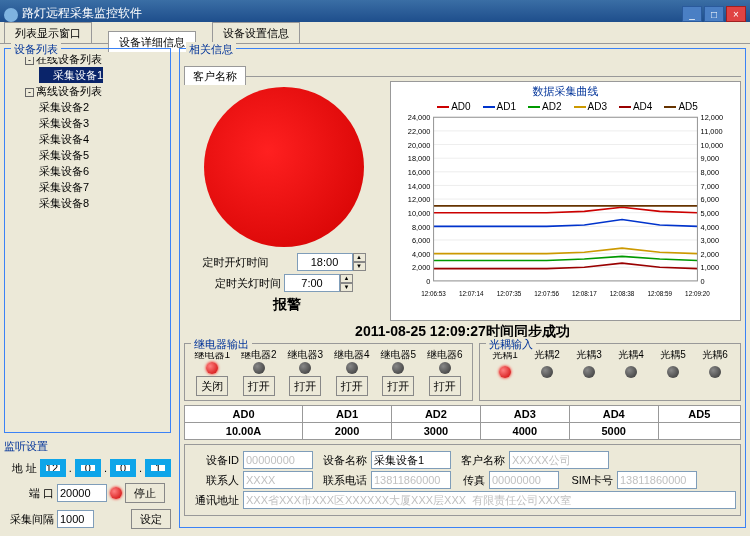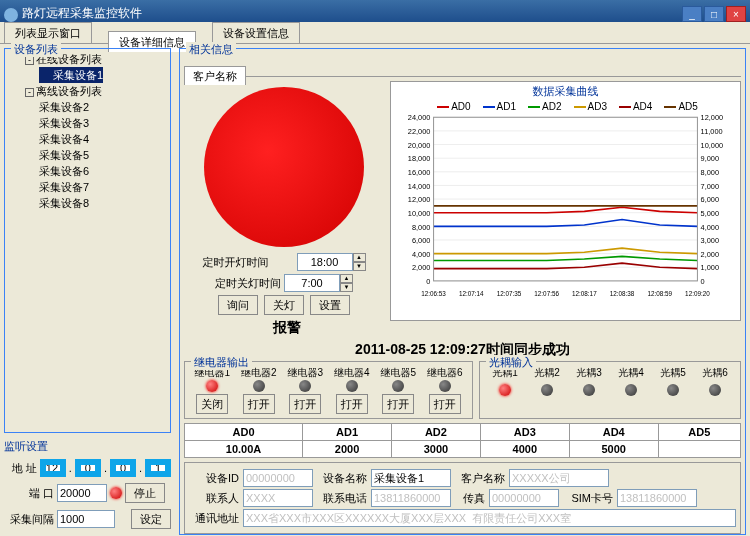--- a/index.html
+++ b/index.html
@@ -106,21 +106,21 @@
       <input class="ipcell" value="1" style="">
     </div>
     <div class="formrow">
       <label>端    口</label>
       <input class="txt" style="width: 50px;" value="20000">
       <span class="led red"></span>
       <button class="btn">停止</button>
     </div>
     <div class="formrow">
       <label>采集间隔</label>
-      <input class="txt" style="width: 58px;" value="1000">
+      <input class="txt" style="width: 37px;" value="1000">
       <button class="btn" style="margin-left:auto">设定</button>
     </div>
   </div>
 
   <div class="rightcol">
     <div class="group" style="flex:1;display:flex;flex-direction:column;padding-top:8px;">
       <div class="group-title">相关信息</div>
       <div class="subtab">
           <div class="tab active">客户名称</div>
         </div>
@@ -140,25 +140,20 @@
           </div>
           <div class="formrow" style="justify-content:center;">
             <span>定时关灯时间</span>
             <div class="spinner">
                 <input value="7:00" style="">
                 <div class="spinbtns">
                   <div class="spinbtn">▲</div>
                   <div class="spinbtn">▼</div>
                 </div>
               </div>
-          </div>
-          <div class="formrow" style="justify-content:center;gap:6px;">
-            <button class="btn">询问</button>
-            <button class="btn">关灯</button>
-            <button class="btn">设置</button>
           </div>
           <div class="alarm-title">报警</div>
         </div>
 
         <div class="chartbox">
           <div class="chart-title">数据采集曲线</div>
           <div class="legend" id="legend"><span><span class="sw" style="background:#cc0000"></span>AD0</span><span><span class="sw" style="background:#0033cc"></span>AD1</span><span><span class="sw" style="background:#009900"></span>AD2</span><span><span class="sw" style="background:#cc9900"></span>AD3</span><span><span class="sw" style="background:#990000"></span>AD4</span><span><span class="sw" style="background:#663300"></span>AD5</span></div>
           <svg class="chart" id="chartsvg" viewBox="0 0 330 180">
               <g>
                 <line x1="40" y1="160" x2="290" y2="160" stroke="#ddd" stroke-width="0.5"></line>

